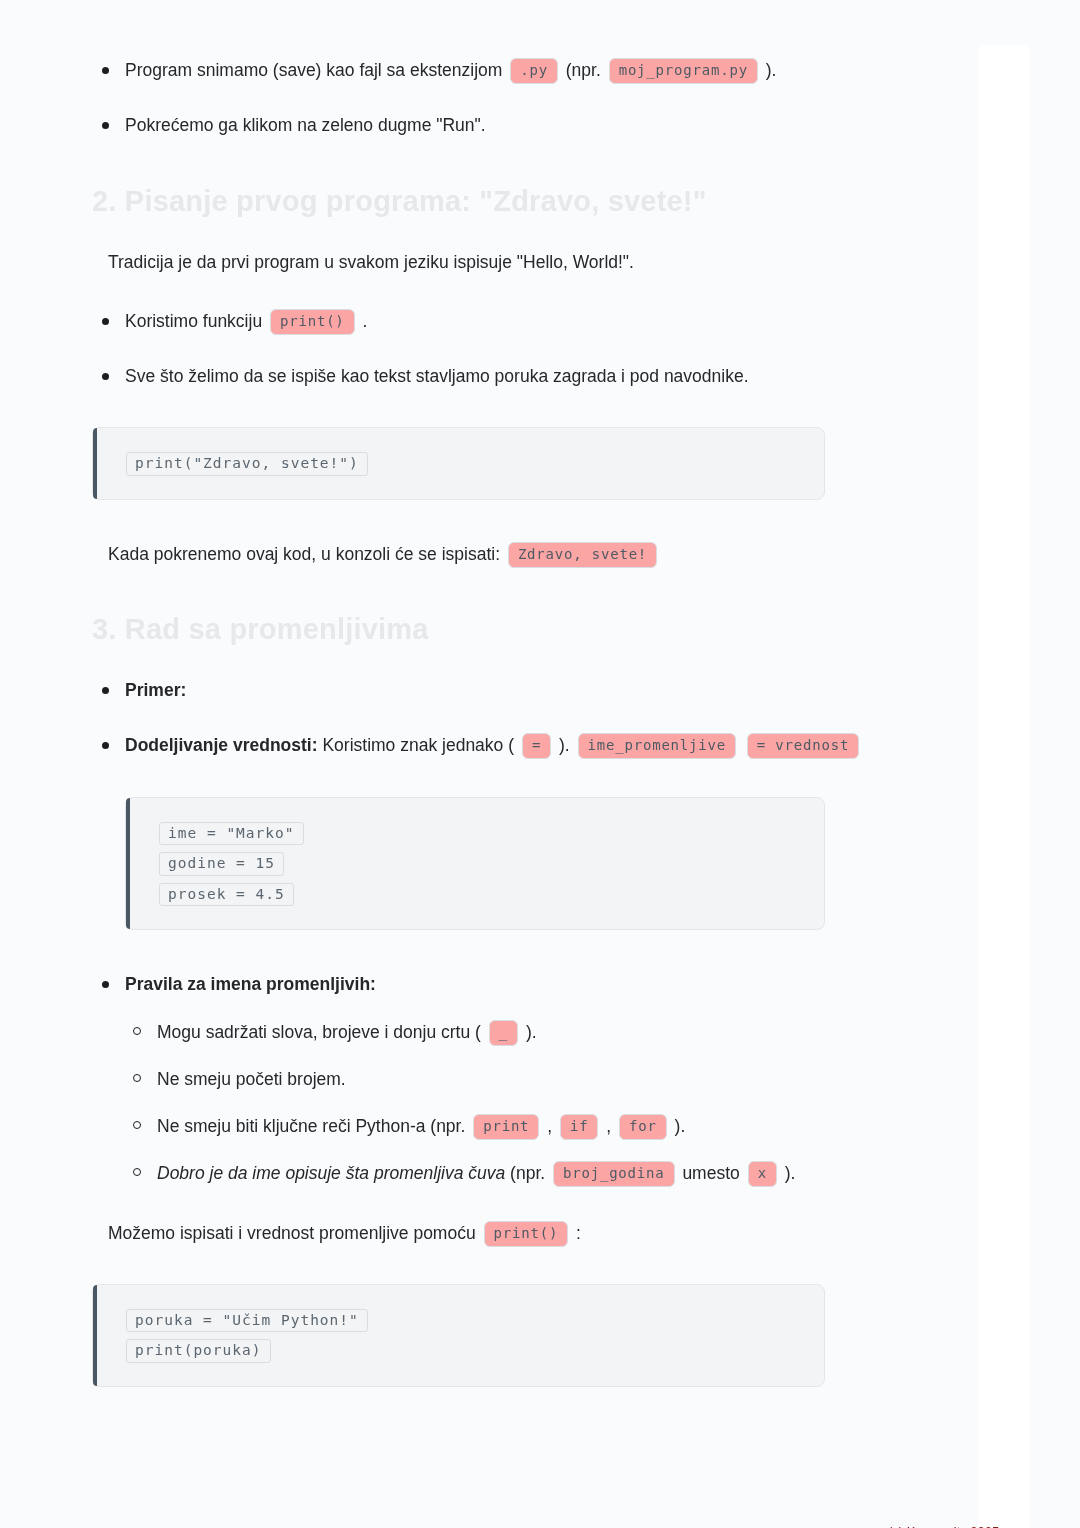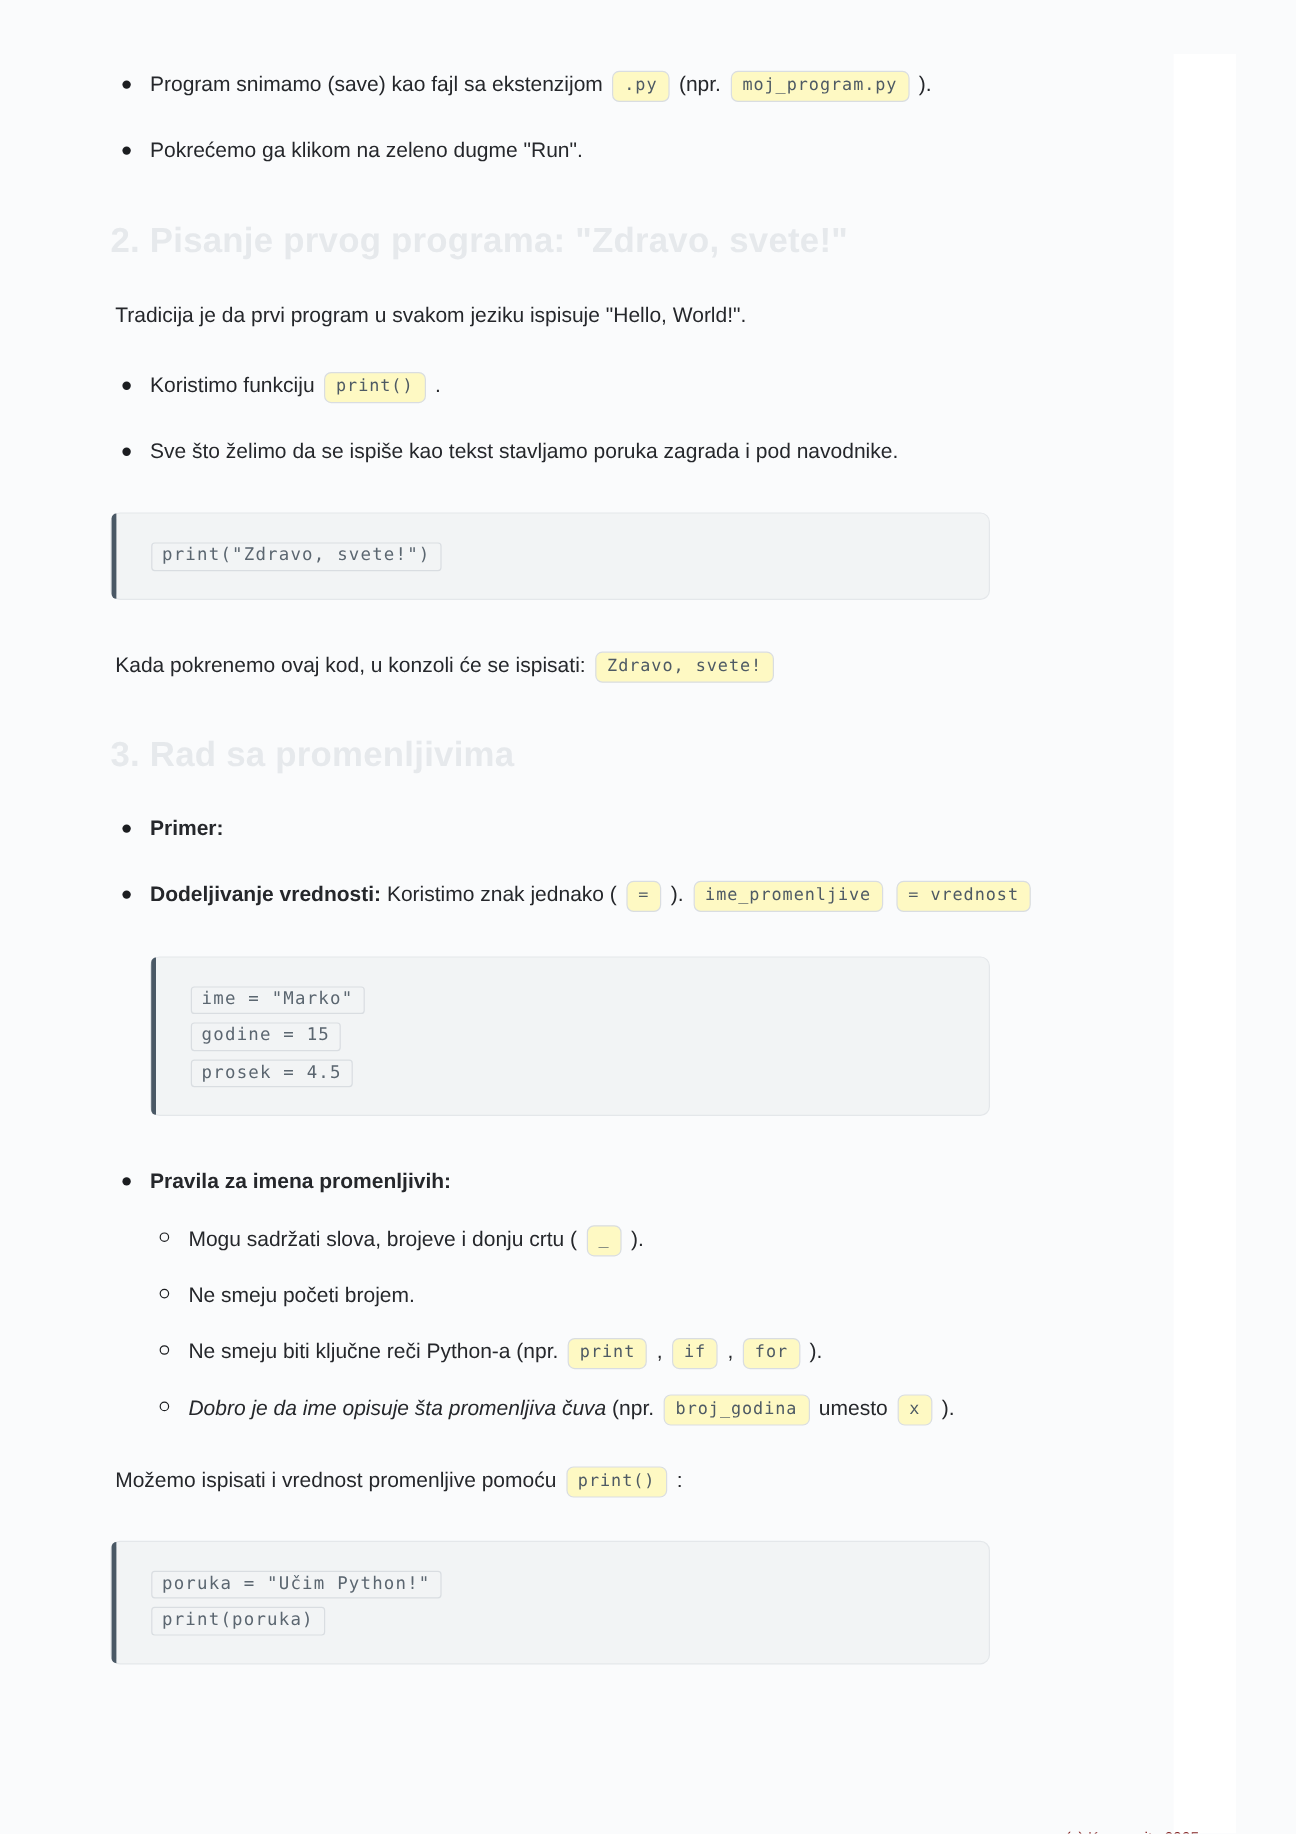--- a/index.html
+++ b/index.html
@@ -29,21 +29,21 @@
   .ghost-heading {
     font-size: 29px;
     font-weight: 700;
     color: #e6e9ec;
     margin: 42px 0 28px 0;
     letter-spacing: 0.2px;
   }
   .para {
     font-size: 17.5px;
     line-height: 1.9;
-    margin: 26px 4px;
+    margin: 26px 16px;
   }
   .para.justify { text-align: justify; }
   ul.l1 { list-style: none; margin: 8px 0 26px 0; }
   ul.l1 > li {
     position: relative;
     padding-left: 33px;
     margin-bottom: 22px;
     font-size: 17.5px;
     line-height: 1.9;
   }
@@ -73,21 +73,21 @@
     width: 6px;
     height: 6px;
     border-radius: 50%;
     border: 1.5px solid #1b1d20;
     background: transparent;
   }
   .bold { font-weight: 700; }
   .italic { font-style: italic; }
   .inline-code {
     display: inline-block;
-    background: #fef9c3;
+    background: #fca5a5;
     border: 1px solid #d9dde1;
     border-radius: 6px;
     padding: 1px 9px 2px 9px;
     font-family: "DejaVu Sans Mono", monospace;
     font-size: 14px;
     color: #4e5a64;
     letter-spacing: 0.8px;
     line-height: 1.5;
     margin: 0 3px;
     vertical-align: 1px;

